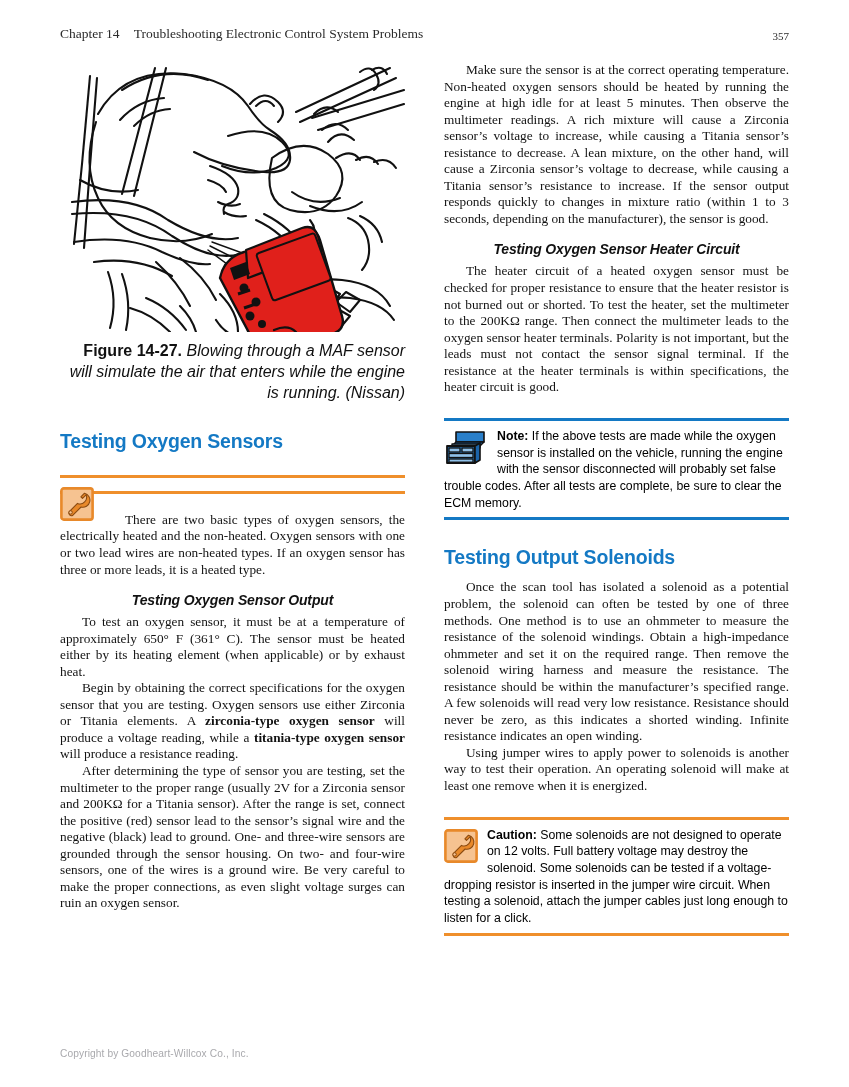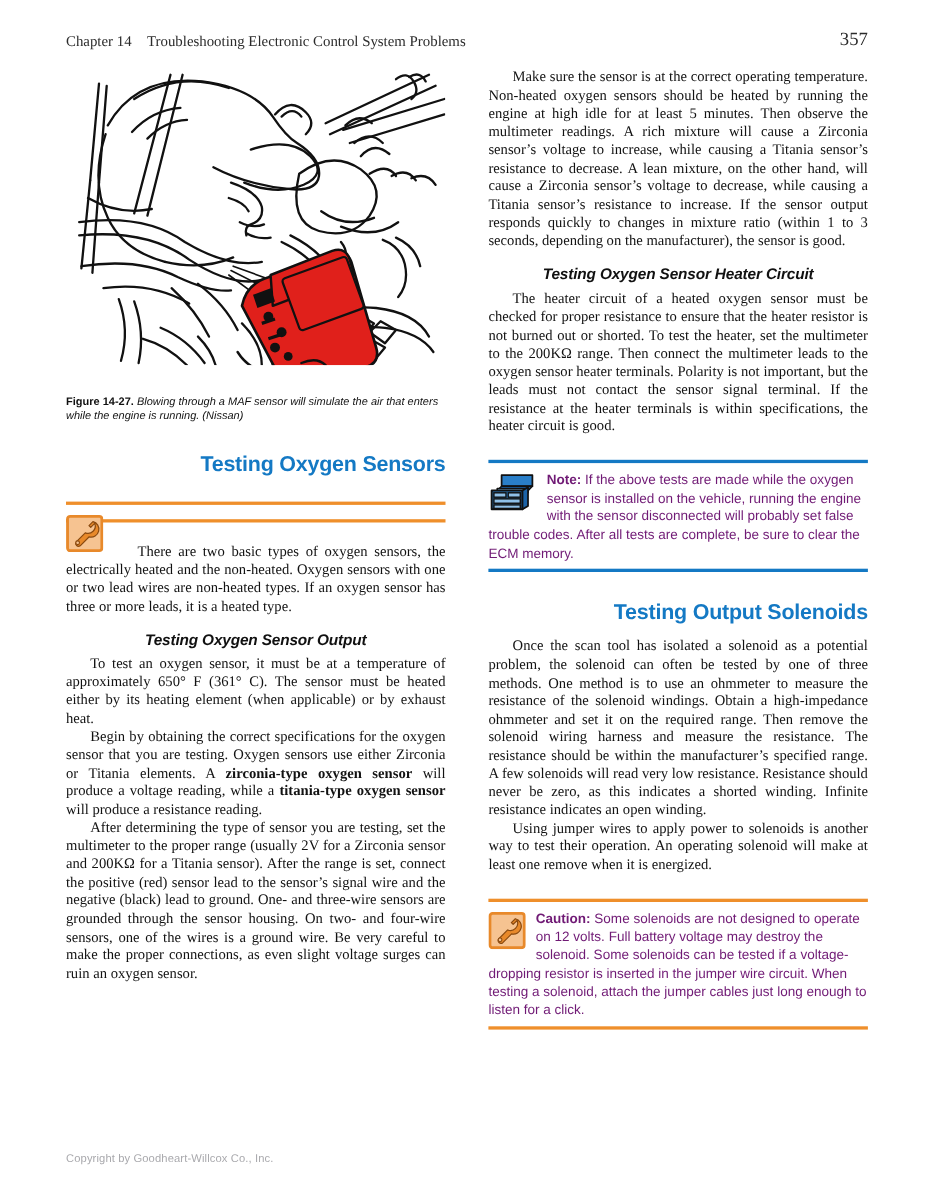--- a/index.html
+++ b/index.html
@@ -33,21 +33,21 @@
     font-size: 13.5px;
     color: #2b2b2b;
   }
   .runhead .chapter-no { white-space: nowrap; }
   .runhead .chapter-title {
     margin-left: 14px;
     white-space: nowrap;
   }
   .runhead .folio {
     margin-left: auto;
-    font-size: 17px;
+    font-size: 11px;
   }
 
   
   .columns {
     position: absolute;
     left: 60px;
     top: 62px;
     width: 729px;
     height: 950px;
     display: flex;
@@ -74,59 +74,59 @@
     font-weight: bold;
   }
 
   h1.section {
     margin: 0;
     font-family: "Liberation Sans", sans-serif;
     font-size: 19.5px;
     font-weight: bold;
     color: #1479c4;
     letter-spacing: -0.2px;
-    text-align: right;
   }
   h2.subsection {
     margin: 0;
     font-family: "Liberation Sans", sans-serif;
     font-size: 14px;
     font-weight: bold;
     font-style: italic;
     color: #111111;
     letter-spacing: -0.15px;
     text-align: center;
   }
   .figure-art {
     width: 345px;
     height: 270px;
     position: relative;
     overflow: hidden;
   }
   .figure-art svg { display: block; }
   .figure-caption {
-    margin-top: 27px;
-    font-family: "Liberation Sans", sans-serif;
-    font-size: 10px;
+    margin-top: 9px;
+    font-family: "Liberation Sans", sans-serif;
+    font-size: 16px;
     line-height: 1.31;
     font-style: italic;
     color: #111111;
+    text-align: right;
   }
   .figure-caption .fignum {
     font-weight: bold;
     font-style: normal;
   }
 
   
   .callout {
     position: relative;
     font-family: "Liberation Sans", sans-serif;
     font-size: 12.3px;
     line-height: 1.36;
-    color: #701a75;
+    color: #000000;
   }
   .callout .rule {
     height: 3px;
     width: 100%;
   }
   .callout.caution .rule { background: #ef8f2b; }
   .callout.note .rule { background: #1479c4; }
   .callout .inner {
     padding: 7px 0 6px 0;
   }

